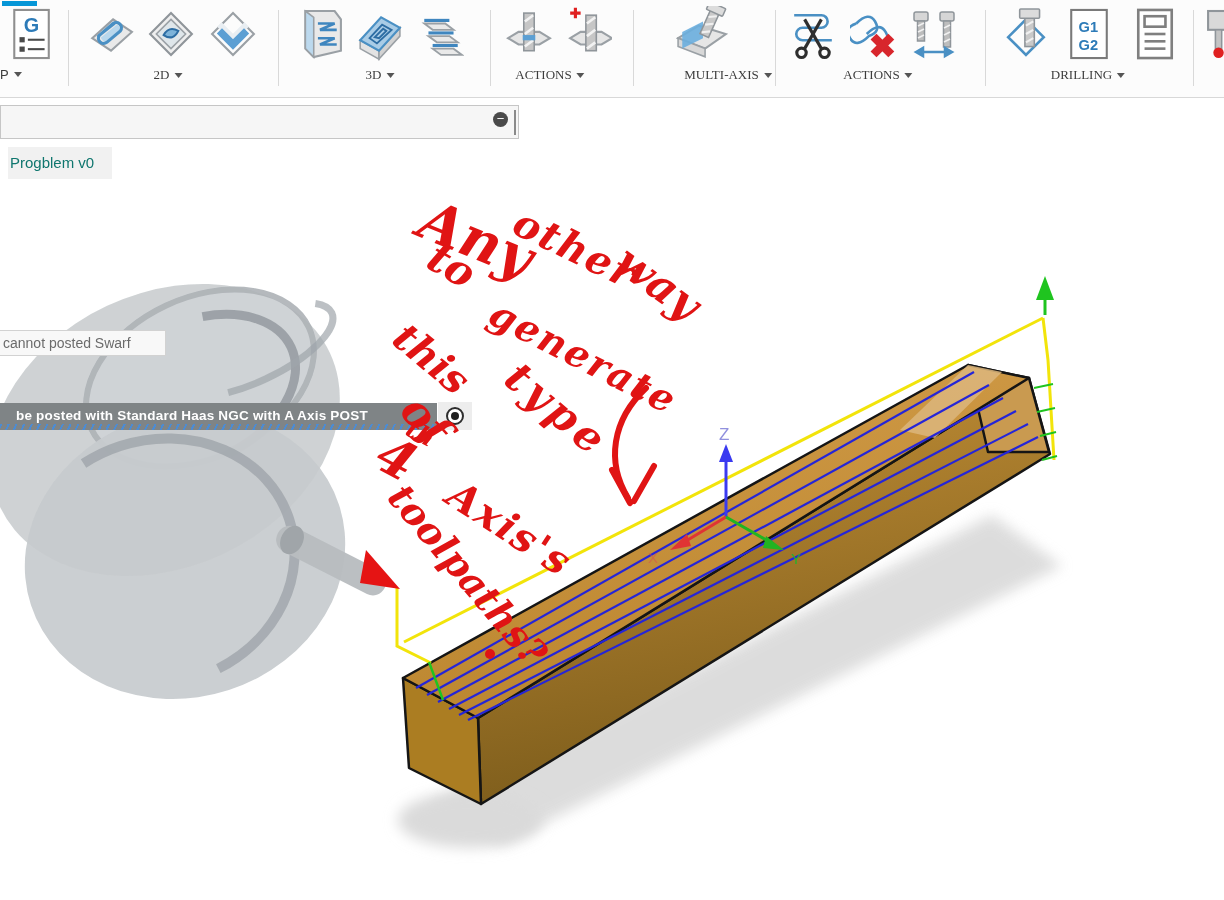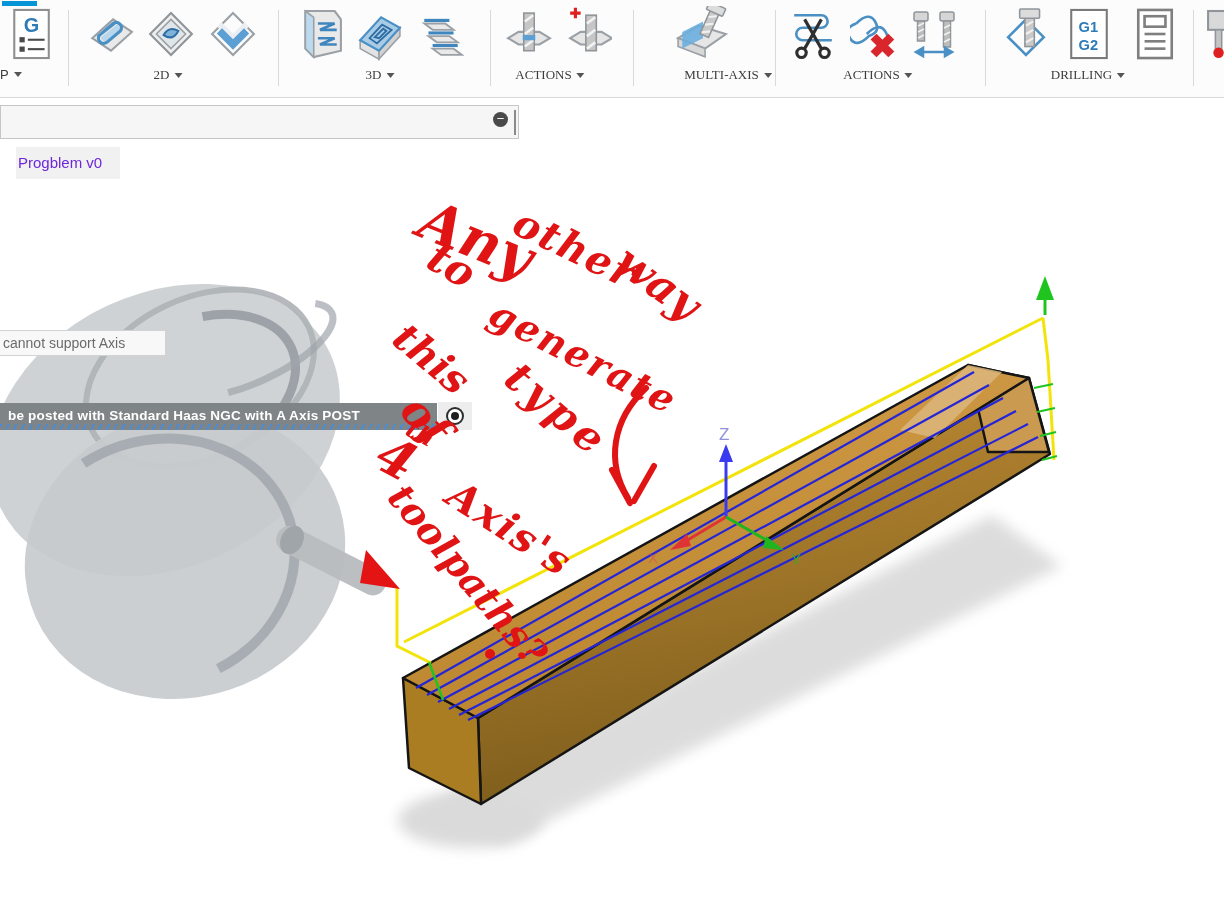--- a/index.html
+++ b/index.html
@@ -32,33 +32,33 @@
   .filter-bar{
     position:absolute;left:0;top:105px;width:519px;height:34px;background:#f6f6f6;
     border:1px solid #c6c6c6;box-sizing:border-box;
   }
   .clear-btn{
     position:absolute;left:492px;top:6px;width:15px;height:15px;border-radius:50%;
     background:#4a4a4a;color:#fff;font-size:13px;line-height:13px;text-align:center;cursor:pointer;
   }
   .cursor-line{position:absolute;left:513px;top:4px;width:2px;height:25px;background:#8a8a8a;}
   .doc-label{
-    position:absolute;left:16px;top:147px;width:104px;height:32px;background:#f1f1f1;
-    color:#6d28d9;font-size:15px;line-height:32px;padding-left:2px;box-sizing:border-box;
+    position:absolute;left:8px;top:147px;width:104px;height:32px;background:#f1f1f1;
+    color:#0f766e;font-size:15px;line-height:32px;padding-left:2px;box-sizing:border-box;
     white-space:nowrap;overflow:hidden;cursor:pointer;
   }
   .tooltip-box{
     position:absolute;left:0;top:330px;width:166px;height:26px;background:#f8f8f8;
     border:1px solid #d2d2d2;border-left:none;box-sizing:border-box;color:#6b6b6b;
     font-size:14px;line-height:24px;padding-left:3px;white-space:nowrap;overflow:hidden;
   }
   .setup-row{
     position:absolute;left:0;top:403px;width:437px;height:27px;background:#7f8486;
     color:#ffffff;font-size:13.5px;font-weight:bold;line-height:25px;letter-spacing:.2px;
-    padding-left:8px;box-sizing:border-box;white-space:nowrap;overflow:hidden;cursor:pointer;
+    padding-left:16px;box-sizing:border-box;white-space:nowrap;overflow:hidden;cursor:pointer;
   }
   .setup-row .hatch{
     position:absolute;left:0;bottom:0;width:100%;height:6px;
     background:repeating-linear-gradient(115deg, rgba(74,140,214,.95) 0 2px, rgba(255,255,255,0) 2px 7px);
   }
   .radio-patch{position:absolute;left:438px;top:402px;width:34px;height:28px;background:#ededed;}
   .radio{
     position:absolute;left:446px;top:407px;width:14px;height:14px;border:2px solid #2e2e2e;
     border-radius:50%;background:#fff;cursor:pointer;
   }
@@ -371,21 +371,21 @@
   </div>
 
   <div class="overlays">
     <div class="filter-bar">
       <div class="clear-btn">−</div>
       <div class="cursor-line"></div>
     </div>
 
     <div class="doc-label">Progblem v0</div>
 
-    <div class="tooltip-box">cannot support Axis</div>
+    <div class="tooltip-box">cannot posted Swarf</div>
 
     <div class="setup-row">
       <span>be posted with Standard Haas NGC with A Axis POST</span>
       <div class="hatch"></div>
     </div>
     <div class="radio-patch"></div>
     <div class="radio"></div>
 
   </div>
 

